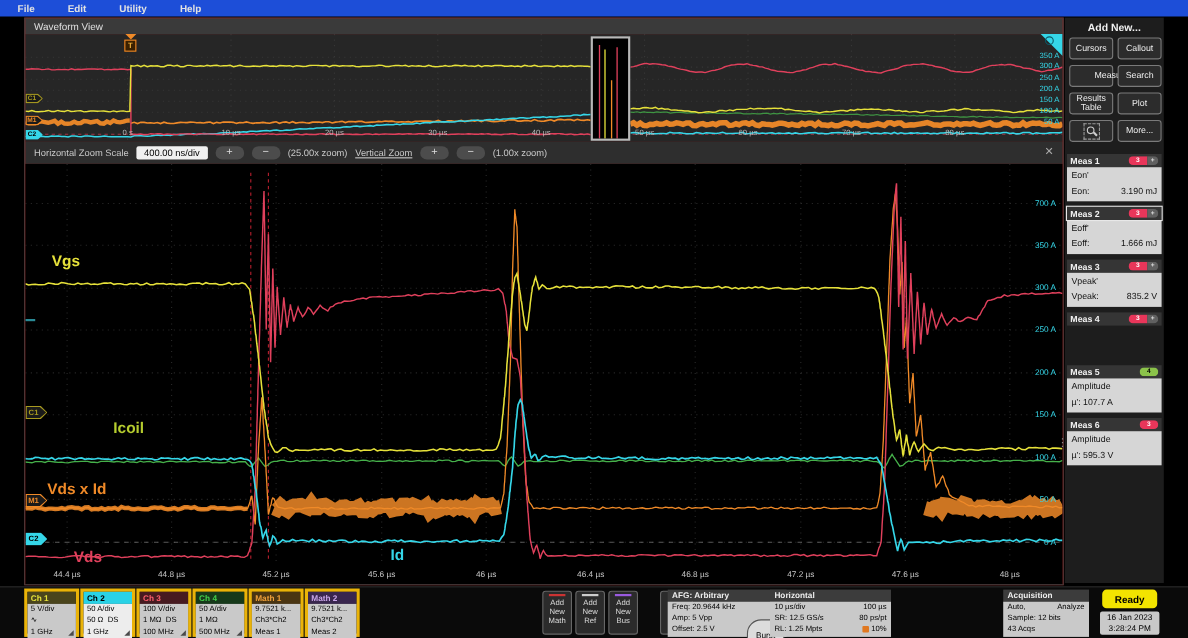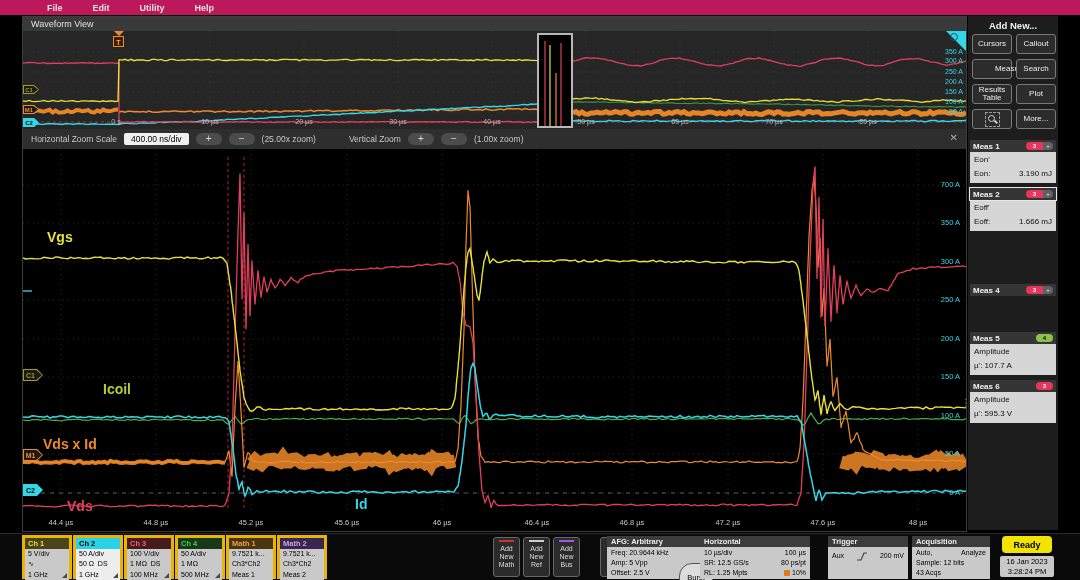--- a/index.html
+++ b/index.html
@@ -1,20 +1,20 @@
 <!DOCTYPE html>
 <html><head>
 <meta charset="utf-8">
 <style>
   html,body{margin:0;padding:0;background:#000;}
   #app{position:relative;width:1080px;height:580px;background:#000;overflow:hidden;
        font-family:"Liberation Sans",sans-serif;color:#ddd;}
   
-  #menubar{position:absolute;left:0;top:0;width:1080px;height:15px;background:#be185d;
-           display:flex;align-items:center;gap:30px;padding-left:47px;box-sizing:border-box;}
+  #menubar{position:absolute;left:0;top:0;width:1080px;height:15px;background:#1d4ed8;
+           display:flex;align-items:center;gap:30px;padding-left:16px;box-sizing:border-box;}
   .menu-item{font-size:9px;font-weight:bold;color:#e2e2e2;cursor:default;}
   
   #wv{position:absolute;left:22px;top:16px;width:943px;height:514px;background:#b91c1c;
       border:1px solid #3c3c3c;box-sizing:content-box;}
   #wv-title{position:absolute;left:0;top:0;width:100%;height:14px;background:#3a3a3a;
             font-size:9px;color:#e0e0e0;line-height:14px;padding-left:8px;box-sizing:border-box;}
   #overview{position:absolute;left:0;top:14px;width:943px;height:98px;background:#262626;overflow:hidden;}
   #zoombar{position:absolute;left:0;top:112px;width:943px;height:20px;background:#2e2e2e;
            display:flex;align-items:center;gap:7px;padding-left:8px;box-sizing:border-box;font-size:8.5px;color:#c8c8c8;}
   #mainplot{position:absolute;left:0;top:132px;width:943px;height:382px;background:#000;overflow:hidden;}
@@ -163,21 +163,21 @@
         </div>
         <div style="position: absolute; right: 0px; top: 0px; width: 0px; height: 0px; border-left: 20px solid transparent; border-top: 20px solid rgb(53, 214, 232);"></div>
         <div style="position: absolute; right: 8px; top: 2px; width: 6px; height: 6px; border: 1.5px solid rgb(10, 90, 104); border-radius: 50%;"></div>
       </div>
     <div id="zoombar">
       <span class="ztxt">Horizontal Zoom Scale</span>
       <span class="zval">400.00 ns/div</span>
       <span class="zbtn">+</span>
       <span class="zbtn">−</span>
       <span class="ztxt">(25.00x zoom)</span>
-      <span class="ztxt" style="margin-left:26px;">Vertical Zoom</span>
+      <span class="ztxt" style="margin-left:0;text-decoration:underline;">Vertical Zoom</span>
       <span class="zbtn">+</span>
       <span class="zbtn">−</span>
       <span class="ztxt">(1.00x zoom)</span>
       <span id="zoom-close">✕</span>
     </div>
     <div id="mainplot">
         <svg width="943" height="382">
           <line x1="38" x2="38" y1="0" y2="365" stroke="#888" stroke-opacity="0.3" stroke-dasharray="1,4"></line>
           <line x1="133" x2="133" y1="0" y2="365" stroke="#888" stroke-opacity="0.3" stroke-dasharray="1,4"></line>
           <line x1="228" x2="228" y1="0" y2="365" stroke="#888" stroke-opacity="0.3" stroke-dasharray="1,4"></line>
@@ -288,20 +288,36 @@
           </span>
         </div>
         <div class="meas-b">
           <div class="meas-r">Eoff'</div>
           <div class="meas-r">
             <span>Eoff:</span>
             <span>1.666 mJ</span>
           </div>
         </div>
       </div>
+      <div class="meas" style="top: 220px;">
+        <div class="meas-h">
+          <span class="meas-name">Meas 3</span>
+          <span class="pill">
+            <span class="p1" style="background: rgb(232, 54, 90); color: rgb(255, 255, 255);">3</span>
+            <span class="p2">+</span>
+          </span>
+        </div>
+        <div class="meas-b">
+          <div class="meas-r">Vpeak'</div>
+          <div class="meas-r">
+            <span>Vpeak:</span>
+            <span>835.2 V</span>
+          </div>
+        </div>
+      </div>
       <div class="meas" style="top: 268px;">
         <div class="meas-h">
           <span class="meas-name">Meas 4</span>
           <span class="pill">
             <span class="p1" style="background: rgb(232, 54, 90); color: rgb(255, 255, 255);">3</span>
             <span class="p2">+</span>
           </span>
         </div>
       </div>
       <div class="meas" style="top: 316px;">
@@ -416,32 +432,20 @@
           <div class="prow">
             <span>SR: 12.5 GS/s</span>
             <span>80 ps/pt</span>
           </div>
           <div class="prow">
             <span>RL: 1.25 Mpts</span>
             <span><span class="delay-icon"></span>10%</span>
           </div>
         </div>
       </div>
-      <div class="panel" style="left: 828px; width: 80px;">
-        <div class="panel-h">Trigger</div>
-        <div class="panel-b">
-          <div class="prow" style="margin-top: 3px;">
-            <span>Aux</span>
-            <svg width="12" height="10" style="position: static;">
-              <polyline points="1,9 5,9 8,2 11,2" fill="none" stroke="#444" stroke-width="1.2"></polyline>
-            </svg>
-            <span>200 mV</span>
-          </div>
-        </div>
-      </div>
       <div class="panel" style="left: 912px; width: 78px;">
         <div class="panel-h">Acquisition</div>
         <div class="panel-b">
           <div class="prow">
             <span>Auto,</span>
             <span>Analyze</span>
           </div>
           <div class="prow">
             <span>Sample: 12 bits</span>
           </div>

